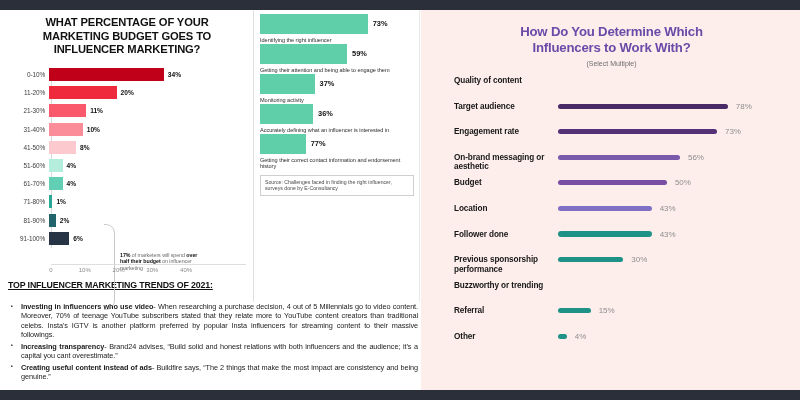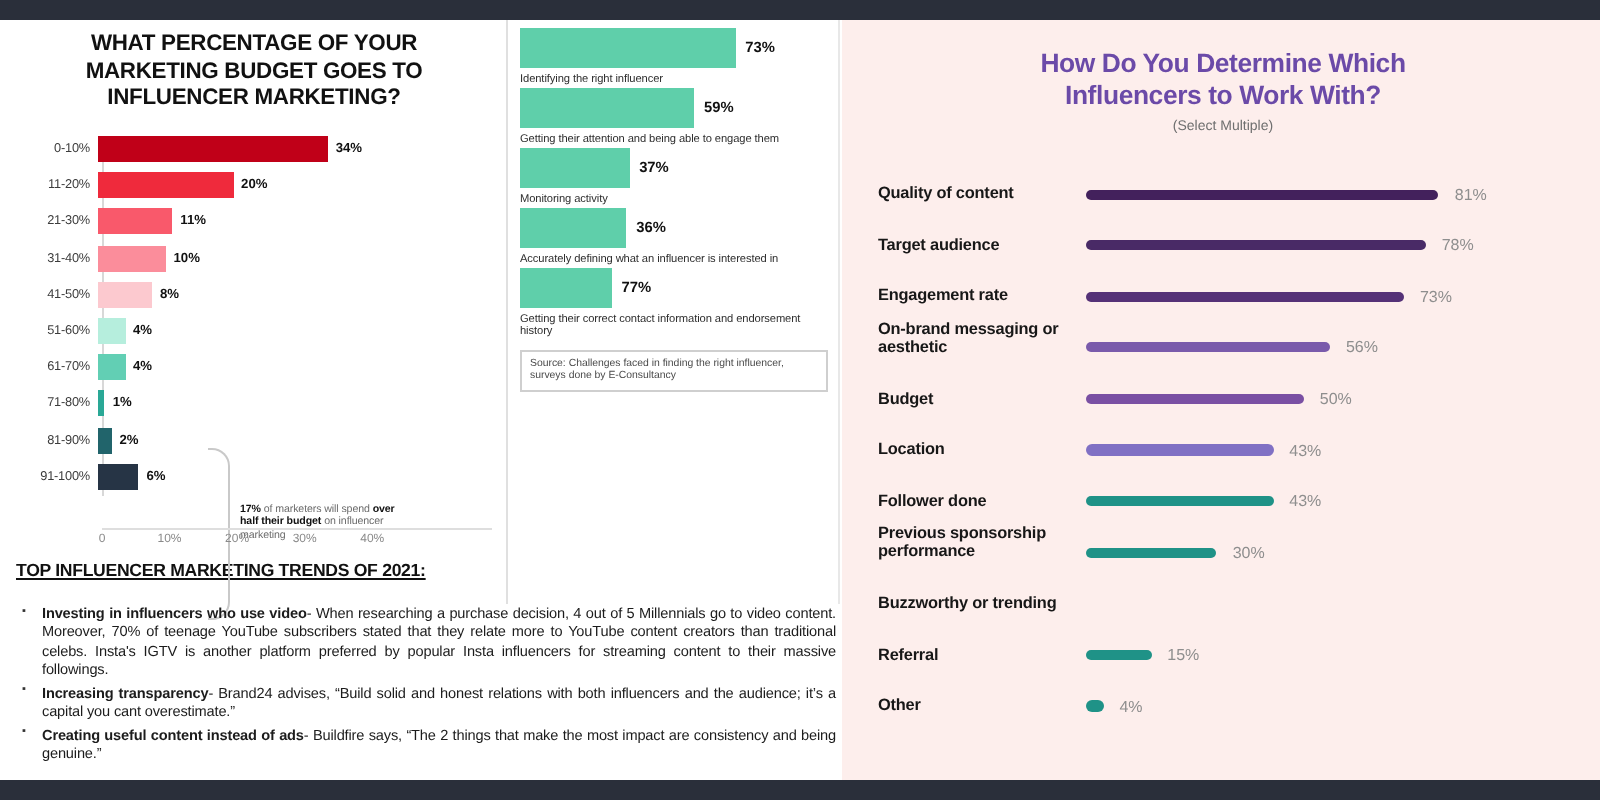--- a/index.html
+++ b/index.html
@@ -131,21 +131,21 @@
   .d-title {
     text-align: center; color: #6b4aa8;
     font-size: 13.2px; font-weight: bold; line-height: 16px;
     letter-spacing: -0.2px;
   }
   .d-sub {
     text-align: center; color: #6f6f6f;
     font-size: 7px; margin-top: 4px; margin-bottom: 9px;
   }
   .d-rows { position: relative; }
-  .d-row { display: flex; align-items: flex-end; height: 25.6px; }
+  .d-row { display: flex; align-items: flex-start; height: 25.6px; margin-left: 15px; }
   .d-lab {
     width: 104px; flex: none;
     font-size: 8.2px; font-weight: bold; line-height: 9.4px;
     color: #171717; letter-spacing: -0.1px;
   }
   .d-track { flex: 1; display: flex; align-items: center; }
   .d-bar { height: 5.2px; border-radius: 3px; }
   .d-val { font-size: 8px; color: #8e8e8e; margin-left: 8px; white-space: nowrap; }
 </style>
 </head>
@@ -301,24 +301,20 @@
 
   <section id="panel-determine">
     <div class="d-title">
       <div>How Do You Determine Which</div>
       <div>Influencers to Work With?</div>
     </div>
     <div class="d-sub">(Select Multiple)</div>
     <div class="d-rows" id="determine-rows">
         <div class="d-row">
           <div class="d-lab">Quality of content</div>
-          <div class="d-track">
-            <div class="d-bar" style="width: 176.4px; background: rgb(67, 33, 92);"></div>
-            <div class="d-val">81%</div>
-          </div>
         </div>
         <div class="d-row">
           <div class="d-lab">Target audience</div>
           <div class="d-track">
             <div class="d-bar" style="width: 169.867px; background: rgb(73, 42, 102);"></div>
             <div class="d-val">78%</div>
           </div>
         </div>
         <div class="d-row">
           <div class="d-lab">Engagement rate</div>

